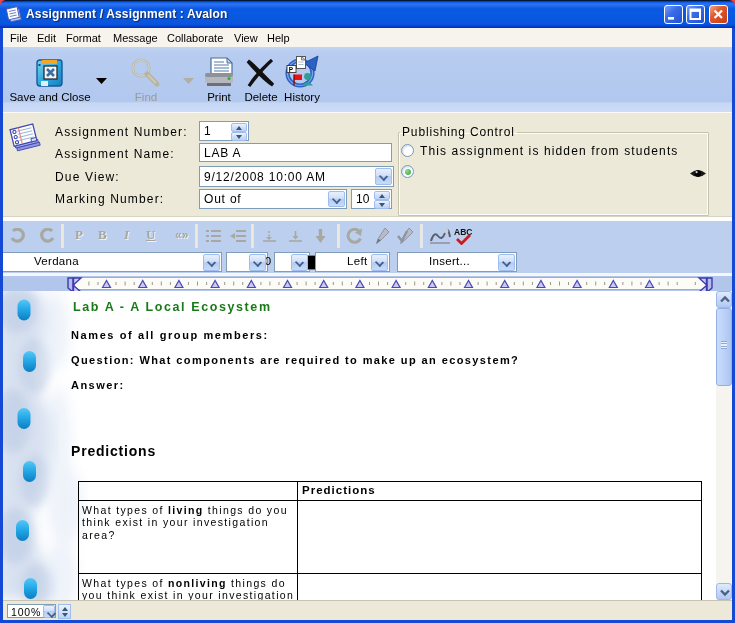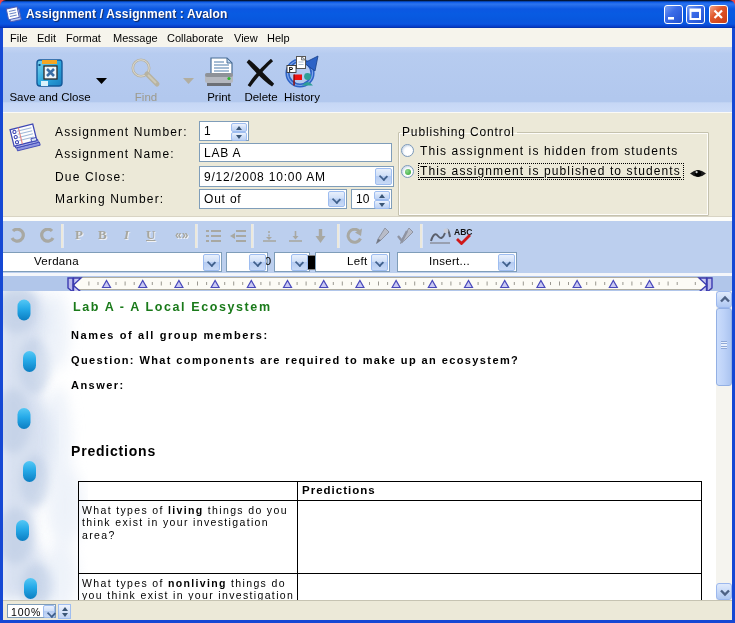--- a/index.html
+++ b/index.html
@@ -199,21 +199,21 @@
           </g>
         <path d="M13 4 L13 20" stroke="#e08080" stroke-width="1"></path>
         <circle cx="8.5" cy="7" r="1.5" fill="#fff" stroke="#3c46b4"></circle>
         <circle cx="8.5" cy="12" r="1.5" fill="#fff" stroke="#3c46b4"></circle>
         <circle cx="8.5" cy="17" r="1.5" fill="#fff" stroke="#3c46b4"></circle>
         <path d="M22 17 L27 17 L27 20 L22 20 Z" fill="#d8e4f2" stroke="#3c46b4" stroke-width="0.8"></path>
       </g>
     </svg>
     <div class="flabel" style="left:55px;top:13px;">Assignment Number:</div>
     <div class="flabel" style="left:55px;top:35px;">Assignment Name:</div>
-    <div class="flabel" style="left:55px;top:58px;">Due Close:</div>
+    <div class="flabel" style="left:55px;top:58px;">Due View:</div>
     <div class="flabel" style="left:55px;top:80px;">Marking Number:</div>
 
     <div class="xpfield" style="left:199px;top:9px;width:50px;height:20px;">
         <span style="position:absolute;left:4px;top:2px;">1</span>
         <span class="spin" style="right:1px;top:1px;">
           <i class="spin-up"></i>
           <i class="spin-dn"></i>
         </span>
       </div>
 
@@ -239,21 +239,20 @@
       </div>
 
     <fieldset id="pubctl">
         <legend>Publishing Control</legend>
       </fieldset>
     <div class="abs" style="left:0;top:104px;width:735px;height:1px;background:#d8d4c4;"></div>
     <div class="abs" style="left:0;top:105px;width:735px;height:4px;background:#fdfdf9;"></div>
     <div class="radio" style="left:401px;top:32px;"></div>
     <div class="flabel" style="left:420px;top:31.5px;letter-spacing:1.12px;">This assignment is hidden from students</div>
     <div class="radio sel" style="left:401px;top:53px;"></div>
-    <div class="flabel" style="left:418px;top:50.5px;letter-spacing:1.12px;border:1px dotted #000;padding:0 2px 1px 1px;text-decoration:underline;text-underline-offset:2px;">This assignment is published to students</div>
     <svg class="abs" style="left:689px;top:56px;" width="18" height="11" viewBox="0 0 18 11">
       <path d="M1 5.5 Q9 -1.5 17 5.5 Q9 12.5 1 5.5 Z" fill="#1a1a1a"></path>
       <circle cx="9" cy="5.5" r="3.2" fill="#000"></circle>
       <circle cx="7.6" cy="4.2" r="1.1" fill="#cfcfcf"></circle>
     </svg>
   </div>
   <div id="fmtbar">
     <div class="fsep" style="left:61px;"></div>
     <div class="fsep" style="left:195px;"></div>
     <div class="fsep" style="left:251px;"></div>

